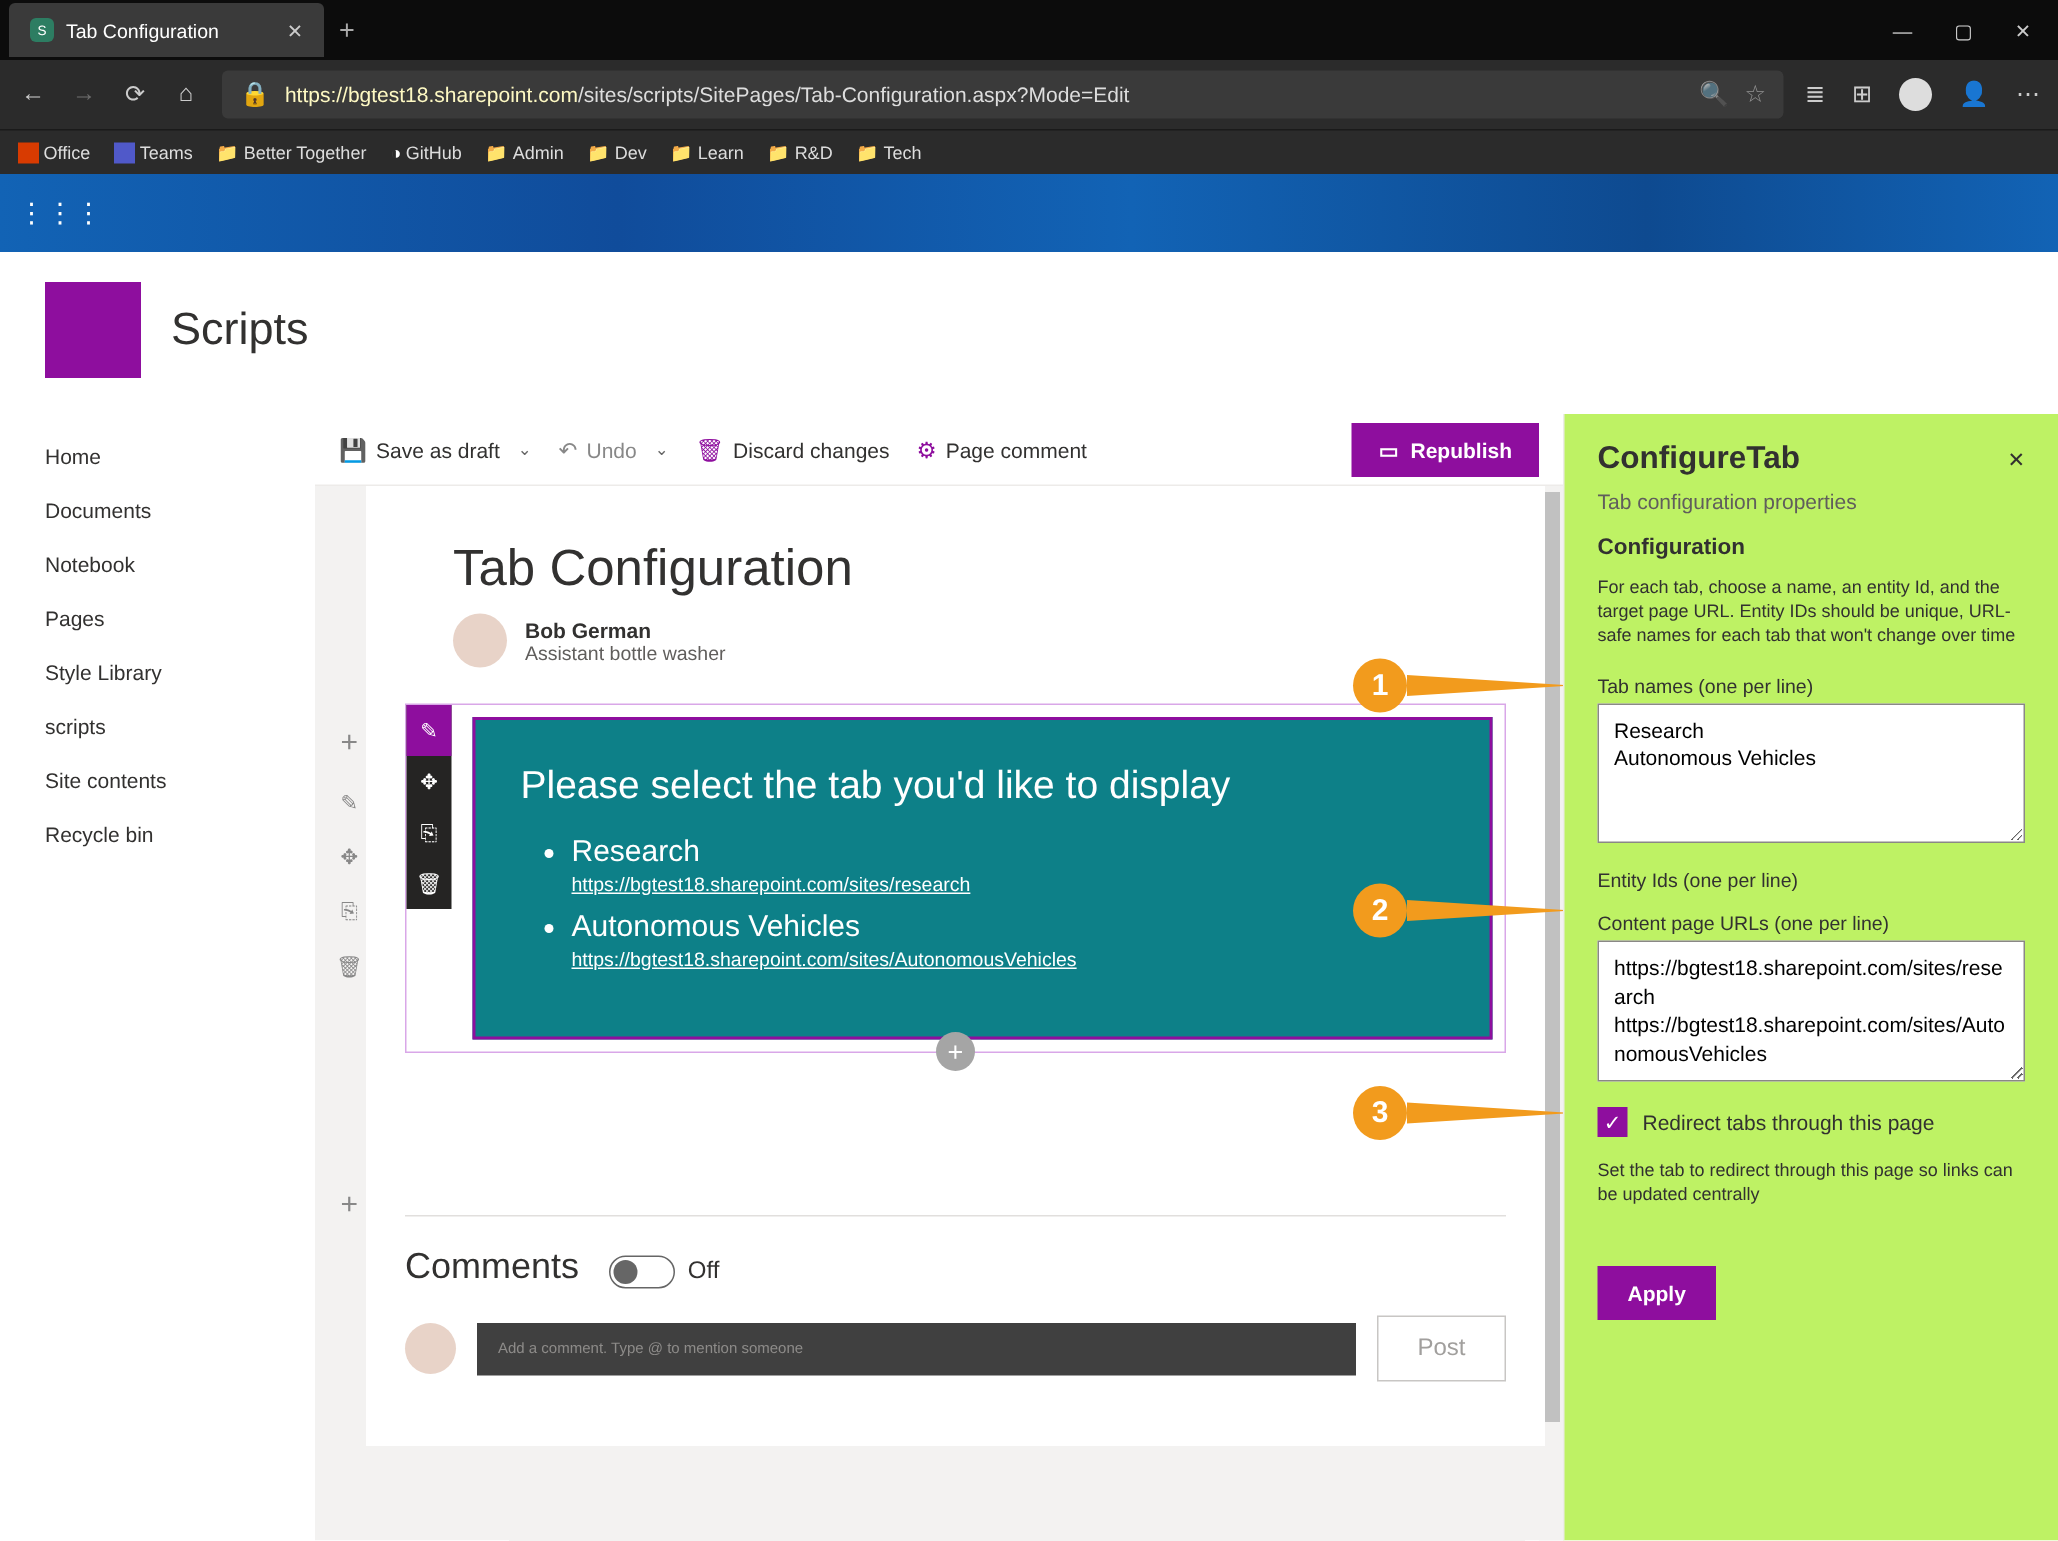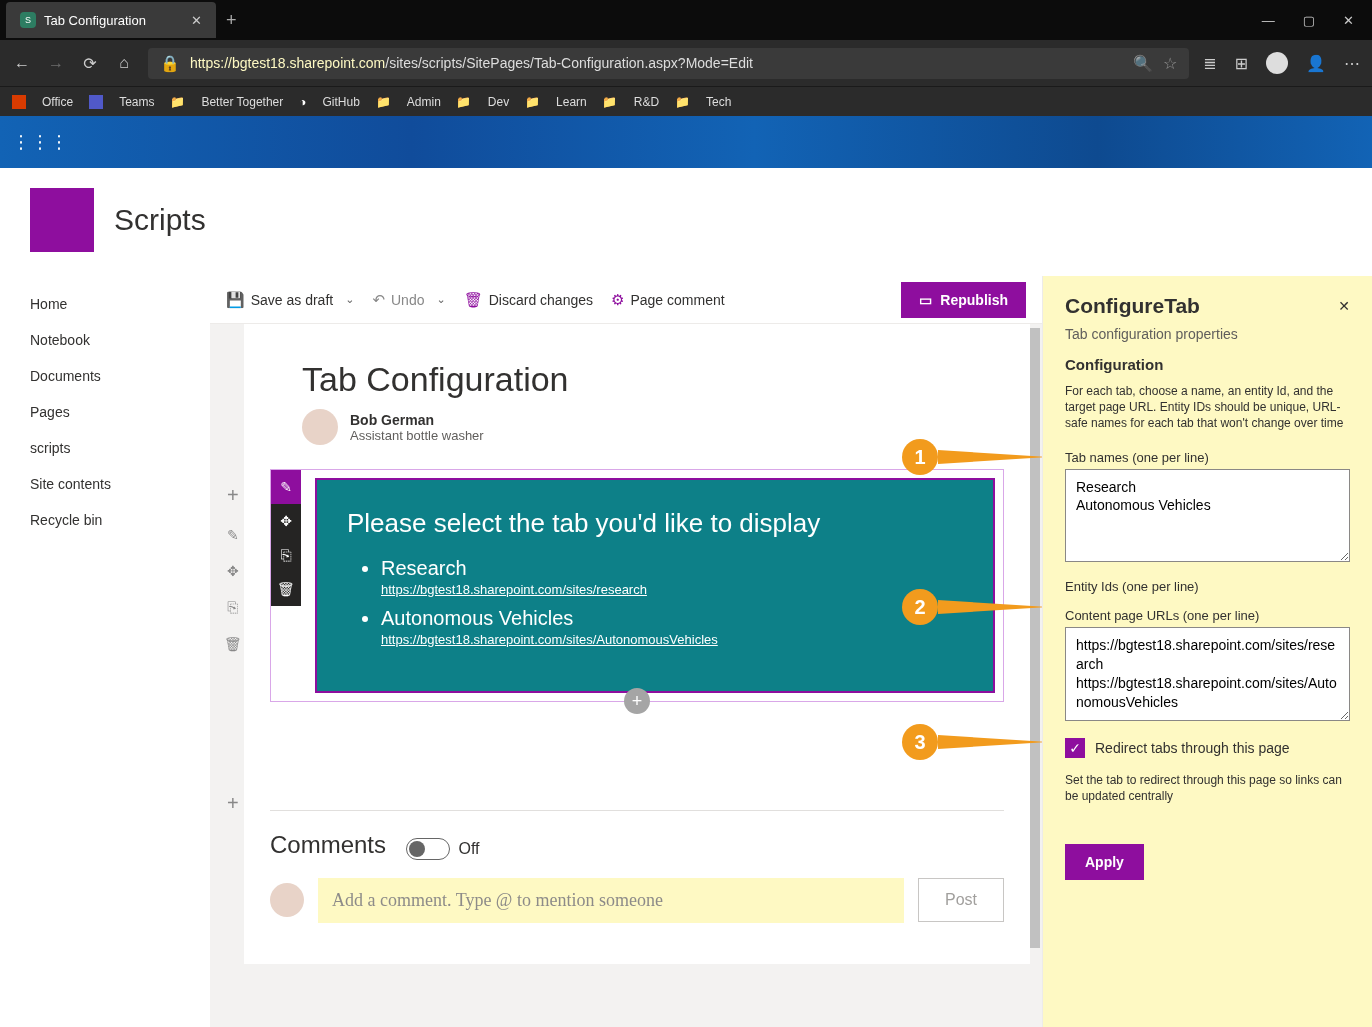--- a/index.html
+++ b/index.html
@@ -18,21 +18,21 @@
 
   .addrbar { display:flex; align-items:center; height:46px; background:#2b2b2b; padding:0 12px; gap:14px; color:#ccc; }
   .addrbar .icn { width:20px; text-align:center; font-size:16px; }
   .urlbox { flex:1; display:flex; align-items:center; background:#3a3a3a; border-radius:4px; padding:6px 12px; gap:10px; min-width:0; }
   .urlbox .url { flex:1; color:#ddd; font-size:14px; white-space:nowrap; overflow:hidden; }
   .urlbox .url .host { color:#fef9c3; }
   .addr-right { display:flex; align-items:center; gap:18px; }
   .avatar-sm { width:22px; height:22px; border-radius:50%; background:#ddd; display:inline-block; }
 
   .bookmarks { display:flex; align-items:center; height:30px; background:#2b2b2b; padding:0 12px; gap:16px; font-size:12px; color:#ddd; border-top:1px solid #1a1a1a; }
-  .bm { display:flex; align-items:center; gap:16px; }
+  .bm { display:flex; align-items:center; gap:3px; }
   .bm .folder { color:#f5b400; }
   .bm .sq { width:14px; height:14px; display:inline-block; }
 
   
   .sp { display:flex; flex-direction:column; height:calc(1027px - 116px); }
   .sp-banner { height:52px; background:linear-gradient(90deg,#1263b5 0%,#104c9b 30%,#1263b5 55%,#0e4a90 80%,#1263b5 100%); position:relative; display:flex; align-items:center; padding:0 12px; }
   .waffle { color:#fff; font-size:18px; letter-spacing:1px; }
 
   .site-header { display:flex; align-items:center; padding:20px 30px 24px 30px; gap:20px; }
   .site-logo { width:64px; height:64px; background:#8e0e9e; }
@@ -74,25 +74,25 @@
 
   .addrow { position:absolute; left:50%; transform:translateX(-50%); bottom:-13px; width:26px; height:26px; border-radius:50%; background:#a5a5a5; color:#fff; display:flex; align-items:center; justify-content:center; font-size:18px; }
 
   .comments { margin:108px 26px 0 26px; border-top:1px solid #e1dfdd; padding-top:20px; }
   .comments h3 { display:inline-block; font-size:24px; font-weight:400; margin:0 16px 0 0;text-align:center; }
   .toggle { display:inline-flex; align-items:center; gap:8px; vertical-align:middle; }
   .toggle .track { width:44px; height:22px; border:1px solid #666; border-radius:11px; position:relative; }
   .toggle .knob { position:absolute; left:2px; top:2px; width:16px; height:16px; border-radius:50%; background:#666; }
   .cm-input-row { display:flex; align-items:center; gap:14px; margin-top:18px; }
   .cm-input-row .pic { width:34px; height:34px; border-radius:50%; background:#e8d3c8; }
-  .cm-field { flex:1; background:#fef9c3; padding:12px 14px; color:#8d8b89; font-size:18px;font-family:Liberation Serif, serif; }
+  .cm-field { flex:1; background:#404040; padding:12px 14px; color:#8d8b89; font-size:10px; }
   .postbtn { padding:12px 26px; border:1px solid #c8c6c4; color:#a19f9d; background:#fff; }
 
   
-  .ppane { width:330px; border-left:1px solid #edebe9; padding:18px 22px; overflow-y:auto; font-size:14px; color:#323130; background:#fef9c3; }
+  .ppane { width:330px; border-left:1px solid #edebe9; padding:18px 22px; overflow-y:auto; font-size:14px; color:#323130; background:#bef264; }
   .pp-head { display:flex; align-items:center; }
   .pp-head h2 { margin:0; font-size:21px; font-weight:700; flex:1; }
   .pp-sub { color:#605e5c; margin:8px 0 14px 0; }
   .pp-sec { font-weight:700; font-size:15px; margin-bottom:10px; }
   .pp-desc { font-size:12px; color:#323130; margin-bottom:18px; line-height:1.35; }
   .pp-label { font-size:13px; color:#323130; margin:14px 0 4px 0; }
   .pp-ta { width:100%; border:1px solid #8a8886; font-family:inherit; font-size:14px; padding:8px 10px; resize:vertical; line-height:1.35; }
   .pp-chk { display:flex; align-items:center; gap:10px; margin:14px 0; }
   .pp-chk .box { width:20px; height:20px; background:#8e0e9e; color:#fff; display:flex; align-items:center; justify-content:center; font-size:14px; }
   .pp-apply { background:#8e0e9e; color:#fff; border:none; padding:10px 20px; font-size:14px; font-weight:600; margin-top:22px; cursor:pointer; }
@@ -188,23 +188,24 @@
   </div>
 
   <div class="site-header">
     <div class="site-logo"></div>
     <div class="site-title">Scripts</div>
   </div>
 
   <div class="sp-body">
     <div class="leftnav">
       <div class="item">Home</div>
+      <div class="item">Documents</div>
       <div class="item">Notebook</div>
-      <div class="item">Documents</div>
       <div class="item">Pages</div>
+      <div class="item">Style Library</div>
       <div class="item">scripts</div>
       <div class="item">Site contents</div>
       <div class="item">Recycle bin</div>
     </div>
 
     <div class="main">
       <div class="cmdbar">
         <span class="cmd">
             <span class="ci">💾</span>
             <span>Save as draft</span>

